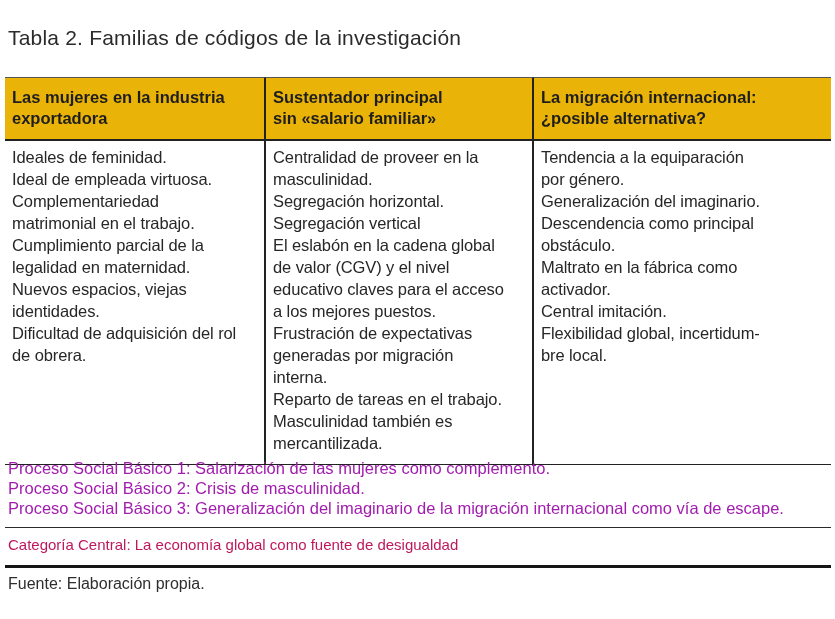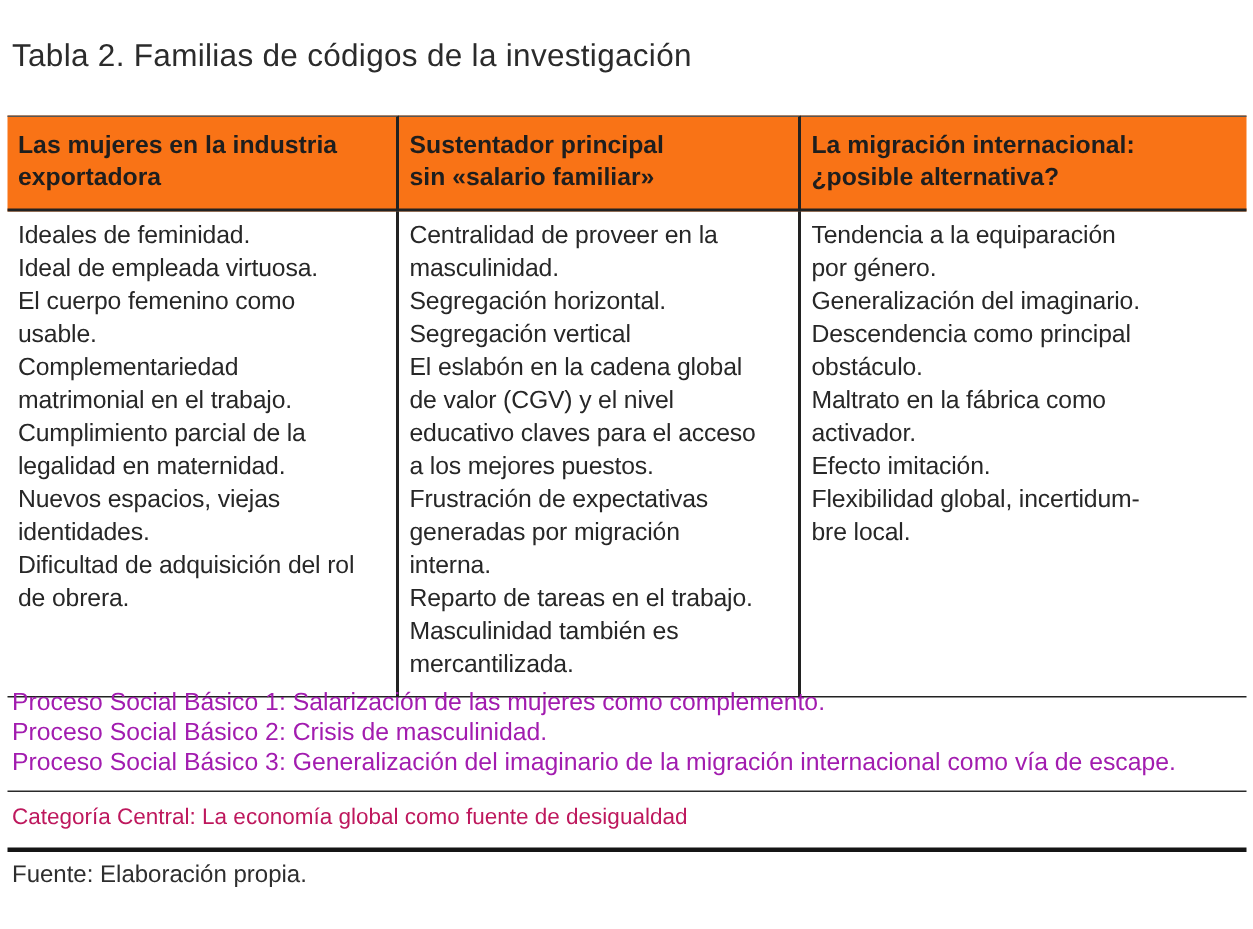--- a/index.html
+++ b/index.html
@@ -33,21 +33,21 @@
     position: absolute;
     left: 5px;
     top: 77px;
     width: 826px;
   }
   .grid {
     display: grid;
     grid-template-columns: 261px 268px 297px;
   }
   .th {
-    background: #f97316;
+    background: #eab308;
     border-top: 1px solid #555555;
     border-bottom: 2px solid #222222;
     font-weight: 700;
     font-size: 16.5px;
     line-height: 21px;
     color: #1e1e1e;
     padding: 9px 6px 10px 7px;
     white-space: pre-line;
     box-sizing: border-box;
   }
@@ -118,22 +118,20 @@
 exportadora</div>
       <div class="th divider-right">Sustentador principal
 sin «salario familiar»</div>
       <div class="th">La migración internacional:
 ¿posible alternativa?</div>
     </div>
     <div class="grid">
       <div class="td divider-right">
           <div class="code-item">Ideales de feminidad.</div>
           <div class="code-item">Ideal de empleada virtuosa.</div>
-          <div class="code-item">El cuerpo femenino como
-usable.</div>
           <div class="code-item">Complementariedad
 matrimonial en el trabajo.</div>
           <div class="code-item">Cumplimiento parcial de la
 legalidad en maternidad.</div>
           <div class="code-item">Nuevos espacios, viejas
 identidades.</div>
           <div class="code-item">Dificultad de adquisición del rol
 de obrera.</div>
         </div>
       <div class="td divider-right">
@@ -153,21 +151,21 @@
 mercantilizada.</div>
         </div>
       <div class="td">
           <div class="code-item">Tendencia a la equiparación
 por género.</div>
           <div class="code-item">Generalización del imaginario.</div>
           <div class="code-item">Descendencia como principal
 obstáculo.</div>
           <div class="code-item">Maltrato en la fábrica como
 activador.</div>
-          <div class="code-item">Efecto imitación.</div>
+          <div class="code-item">Central imitación.</div>
           <div class="code-item">Flexibilidad global, incertidum-
 bre local.</div>
         </div>
     </div>
   </div>
 
   <div class="psb-block">
       <div class="code-item">Proceso Social Básico 1: Salarización de las mujeres como complemento.</div>
       <div class="code-item">Proceso Social Básico 2: Crisis de masculinidad.</div>
       <div class="code-item">Proceso Social Básico 3: Generalización del imaginario de la migración internacional como vía de escape.</div>

